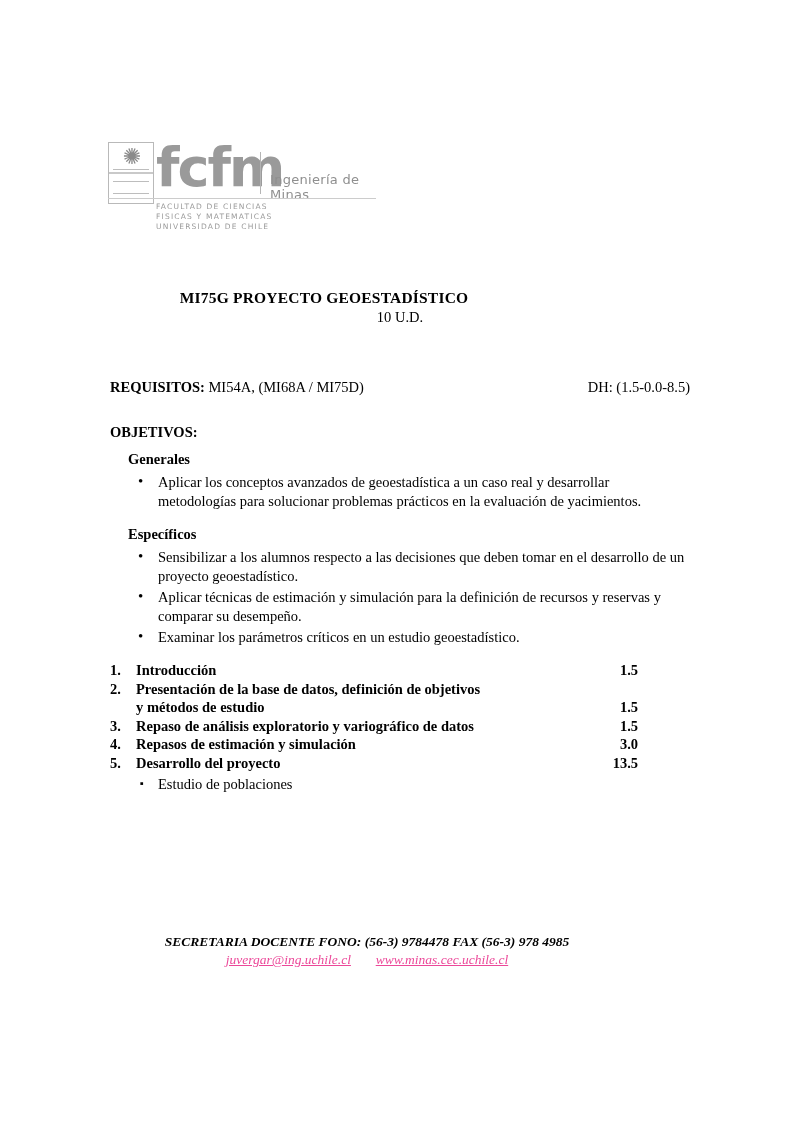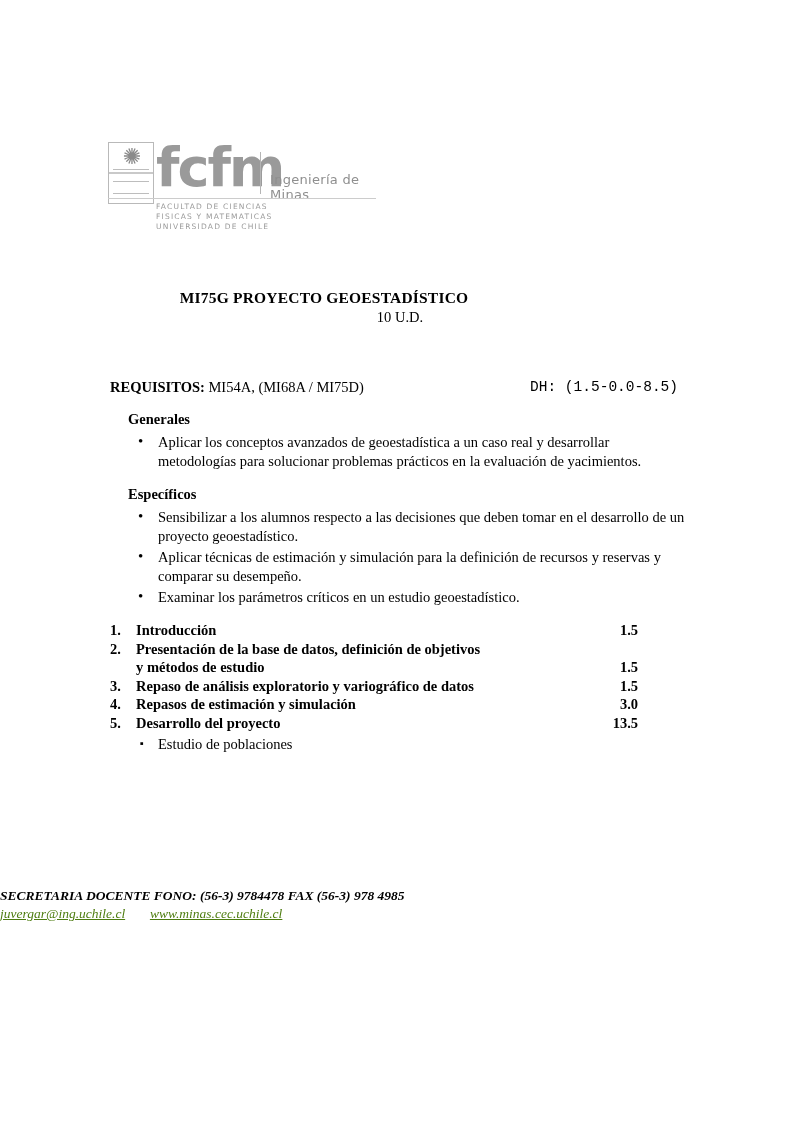--- a/index.html
+++ b/index.html
@@ -136,23 +136,22 @@
     width: 580px;
     font-size: 14.5px;
     line-height: 19px;
   }
   .row-req {
     position: relative;
     height: 24px;
   }
   .row-req .right {
     position: absolute;
-    right: 12px;
+    right: 0;
     top: 0;
-    font-family: Liberation Mono, monospace;
   }
   b, .b { font-weight: bold; }
 
   .row-caracter {
     position: relative;
     margin-top: 13px;
   }
   .row-caracter .cont {
     display: block;
     margin-left: 70px;
@@ -239,35 +238,36 @@
     position: absolute;
     left: -18px;
     top: -1px;
     font-size: 11px;
   }
 
   
   .footer {
     position: absolute;
     left: 0;
-    top: 888px;
+    top: 934px;
     width: 734px;
+    text-align: center;
   }
   .footer-line1 {
     font-weight: bold;
     font-style: italic;
     font-size: 13.5px;
   }
   .footer-links {
     margin-top: 2px;
     font-style: italic;
     font-size: 13.5px;
   }
   .footer-links a {
-    color: #4d7c0f;
+    color: #ec4899;
     text-decoration: underline;
     margin-top: 28px;
   }
   .footer-links .gap { display: inline-block; width: 18px; }
 </style>
 </head>
 <body>
 
 <div class="page">
 
@@ -294,20 +294,21 @@
 
   <div class="body-area">
 
     <div class="row-req">
       <span class="b">REQUISITOS:</span>
       <span>MI54A, (MI68A / MI75D)</span>
       <span class="right">DH: (1.5-0.0-8.5)</span>
     </div>
 
 
+    <div class="section-head">OBJETIVOS:</div>
 
     <div class="sub-head">Generales</div>
     <ul class="bullets">
       <li>Aplicar los conceptos avanzados de geoestadística a un caso real y desarrollar metodologías para solucionar problemas prácticos en la evaluación de yacimientos.</li>
     </ul>
 
     <div class="sub-head-2">Específicos</div>
     <ul class="bullets">
       <li>Sensibilizar a los alumnos respecto a las decisiones que deben tomar en el desarrollo de un proyecto geoestadístico.</li>
       <li>Aplicar técnicas de estimación y simulación para la definición de recursos y reservas y comparar su desempeño.</li>

